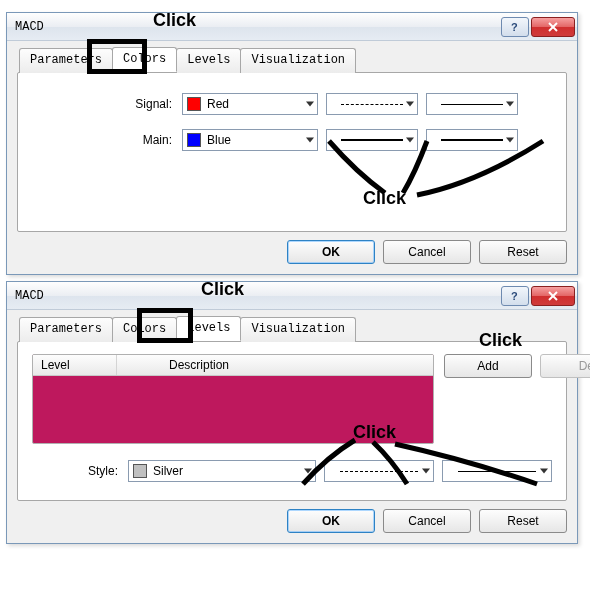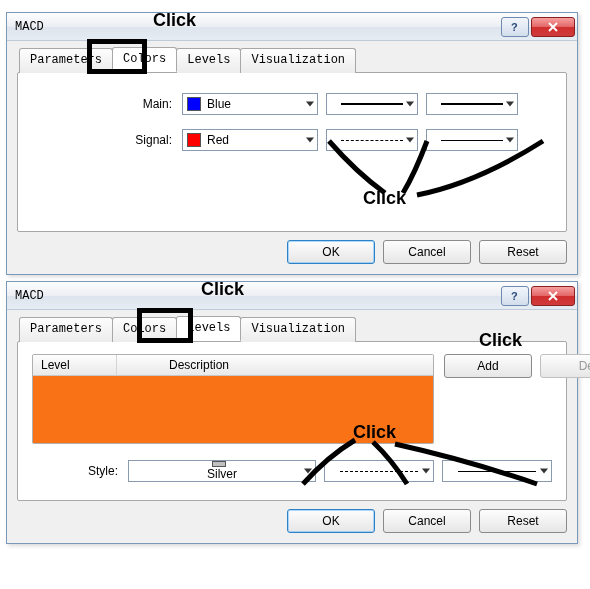--- a/index.html
+++ b/index.html
@@ -137,49 +137,50 @@
     border: 1px solid #8a8a8a;
     border-radius: 3px;
     background: linear-gradient(to bottom, #fdfdfd, #e6e6e6);
     font-size: 12px;
     display: flex; align-items: center; justify-content: center;
     cursor: default;
   }
   .btn.primary {
     border: 1px solid #2e82c4;
     box-shadow: inset 0 0 0 1px rgba(120,190,255,0.6);
+    font-weight: bold;
   }
 
   
   .levels-body { display: flex; gap: 10px; }
   .levels-list {
     flex: 1;
     border: 1px solid #b0b0b0;
-    background: #f97316;
+    background: #be185d;
     height: 90px;
     border-radius: 2px;
   }
   .lvhead {
     display: flex;
     background: linear-gradient(to bottom, #fdfdfd, #e9e9e9);
     border-bottom: 1px solid #c8c8c8;
     font-size: 12px;
   }
   .lvhead .col {
     padding: 3px 8px;
     border-right: 1px solid #d4d4d4;
   }
   .lvhead .col.level { width: 84px; }
   .lvhead .col.desc { flex:1; border-right:none;margin-left:44px;}
   .side-btns { width: 108px; display:flex; flex-direction:row; gap:8px;}
   .btn.disabled { color:#9a9a9a; border-color:#c0c0c0;padding-left:24px;}
 
   .style-row { display:flex; align-items:center; margin-top: 16px;}
   .style-row .row-label { width: 96px; }
-  .combo.style-color { width: 188px; flex-direction: column; }
+  .combo.style-color { width: 188px; }
 
   
   .hilite {
     position:absolute; border:5px solid #000; pointer-events:none; z-index:50;
   }
   .anno-text {
     position:absolute; font-size:18px; font-weight:bold; color:#000; z-index:55; pointer-events:none;
   }
   svg.scribble { position:absolute; z-index:52; pointer-events:none; }
 </style>
@@ -207,49 +208,49 @@
   <div class="client">
     <div class="tabstrip">
       <div class="tab">Parameters</div>
       <div class="tab active">Colors</div>
       <div class="tab">Levels</div>
       <div class="tab">Visualization</div>
     </div>
 
     <div class="tabpane">
       <div class="row">
+        <div class="row-label">Signal:</div>
+        <div class="combo color">
+          <span class="swatch" style="background:#ff0000;"></span>
+          <span>Red</span>
+          <span class="arrow"></span>
+        </div>
+        <div class="combo line">
+          <span class="line-sample dashed thin"></span>
+          <span class="arrow"></span>
+        </div>
+        <div class="combo line" style="margin-right:0;">
+          <span class="line-sample thin"></span>
+          <span class="arrow"></span>
+        </div>
+      </div>
+
+      <div class="row">
         <div class="row-label">Main:</div>
         <div class="combo color">
           <span class="swatch" style="background:#0000ff;"></span>
           <span>Blue</span>
           <span class="arrow"></span>
         </div>
         <div class="combo line">
           <span class="line-sample"></span>
           <span class="arrow"></span>
         </div>
         <div class="combo line" style="margin-right:0;">
           <span class="line-sample"></span>
-          <span class="arrow"></span>
-        </div>
-      </div>
-
-      <div class="row">
-        <div class="row-label">Signal:</div>
-        <div class="combo color">
-          <span class="swatch" style="background:#ff0000;"></span>
-          <span>Red</span>
-          <span class="arrow"></span>
-        </div>
-        <div class="combo line">
-          <span class="line-sample dashed thin"></span>
-          <span class="arrow"></span>
-        </div>
-        <div class="combo line" style="margin-right:0;">
-          <span class="line-sample thin"></span>
           <span class="arrow"></span>
         </div>
       </div>
     </div>
 
     <div class="btnrow">
       <div class="btn primary">OK</div>
       <div class="btn">Cancel</div>
       <div class="btn">Reset</div>
     </div>

